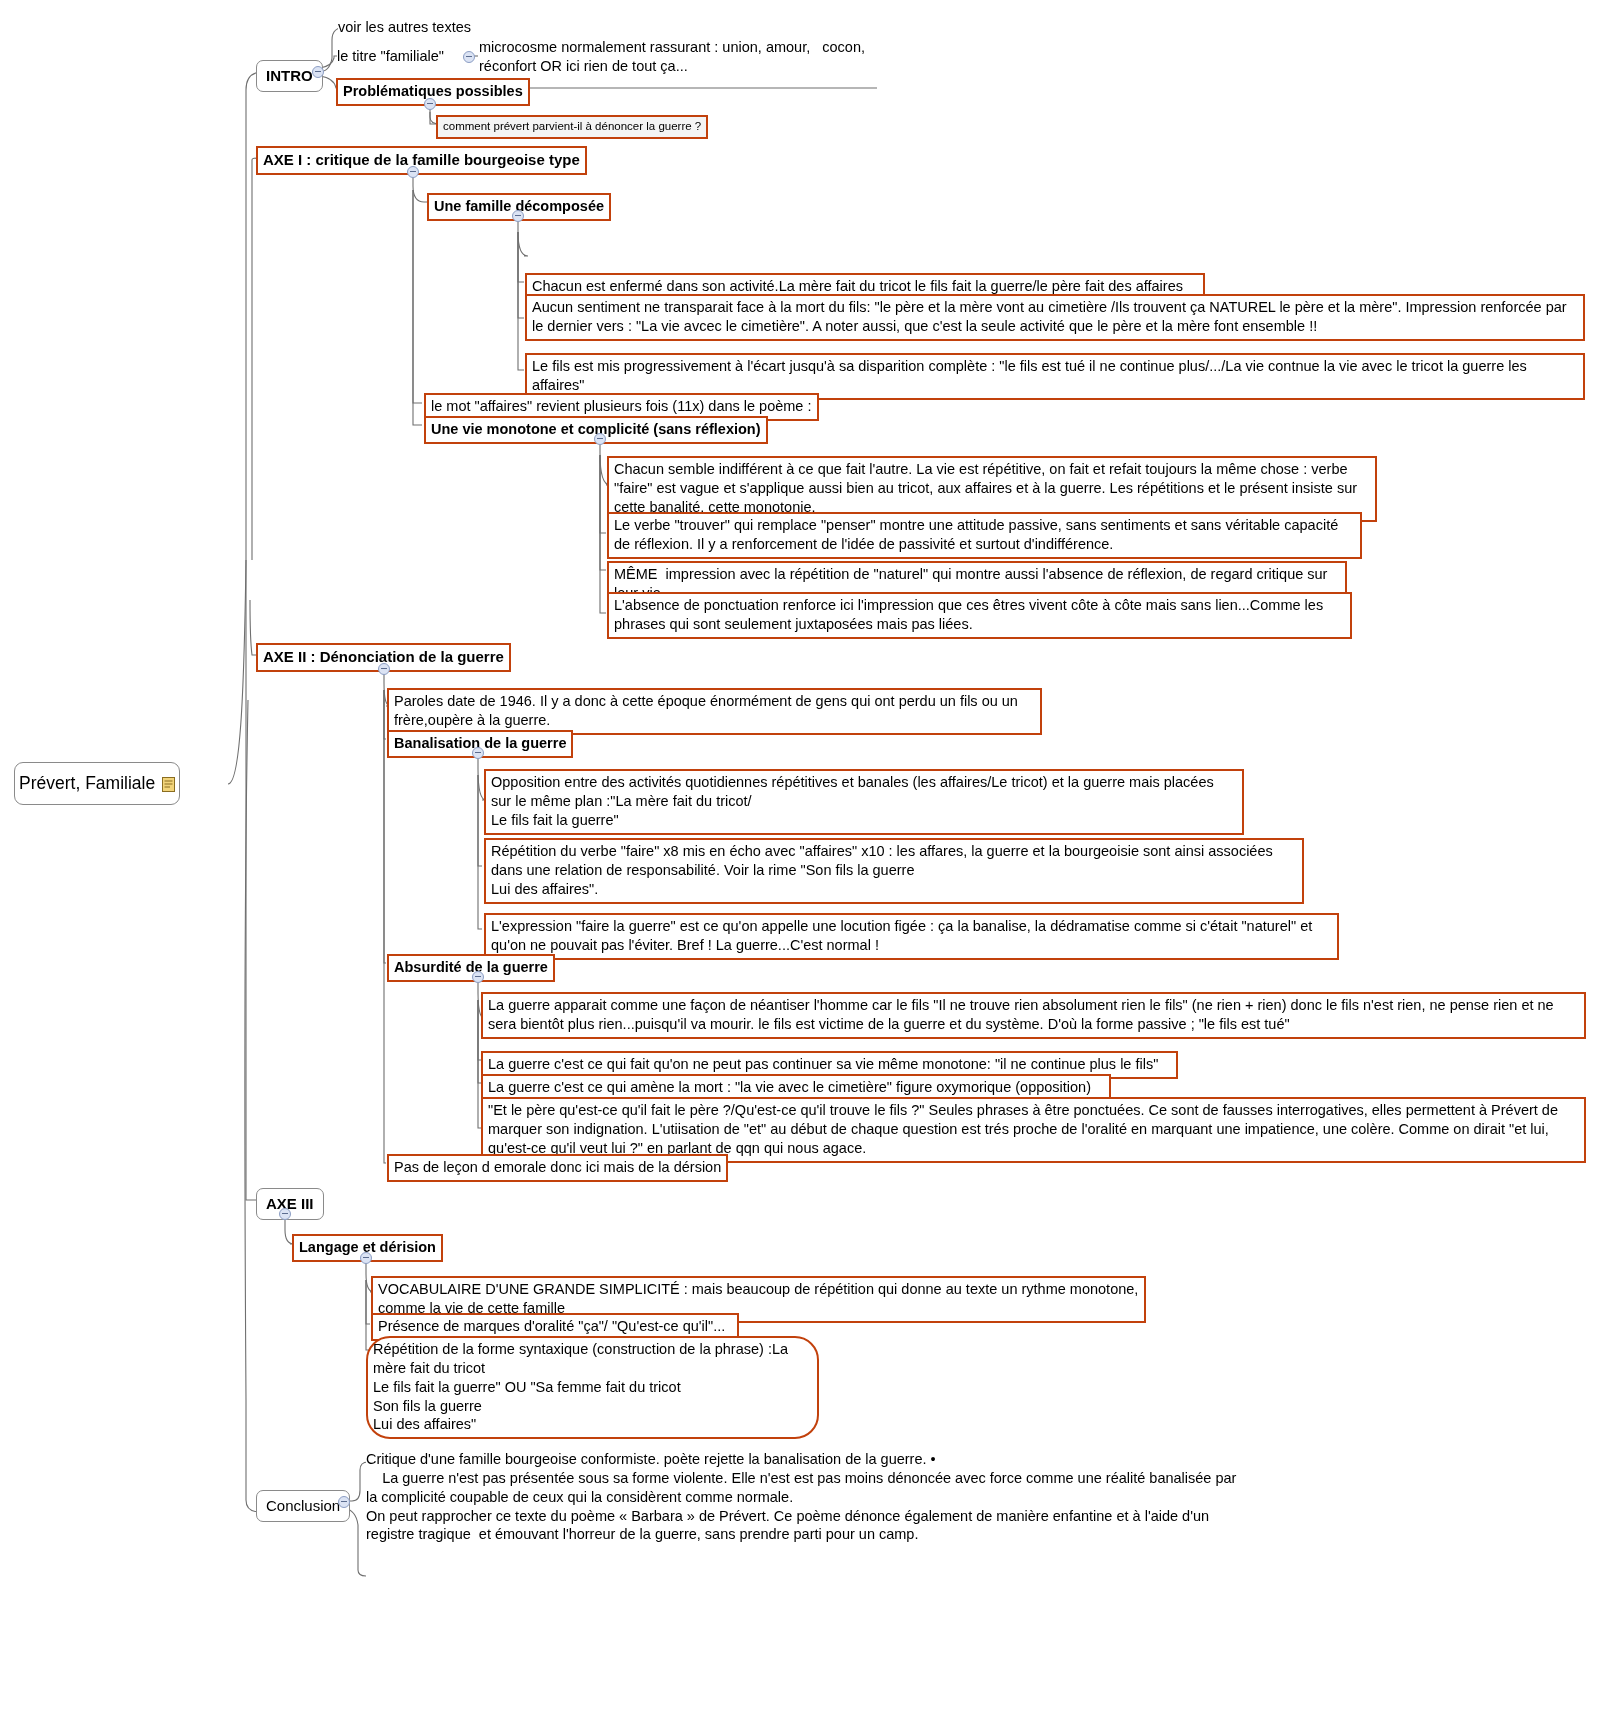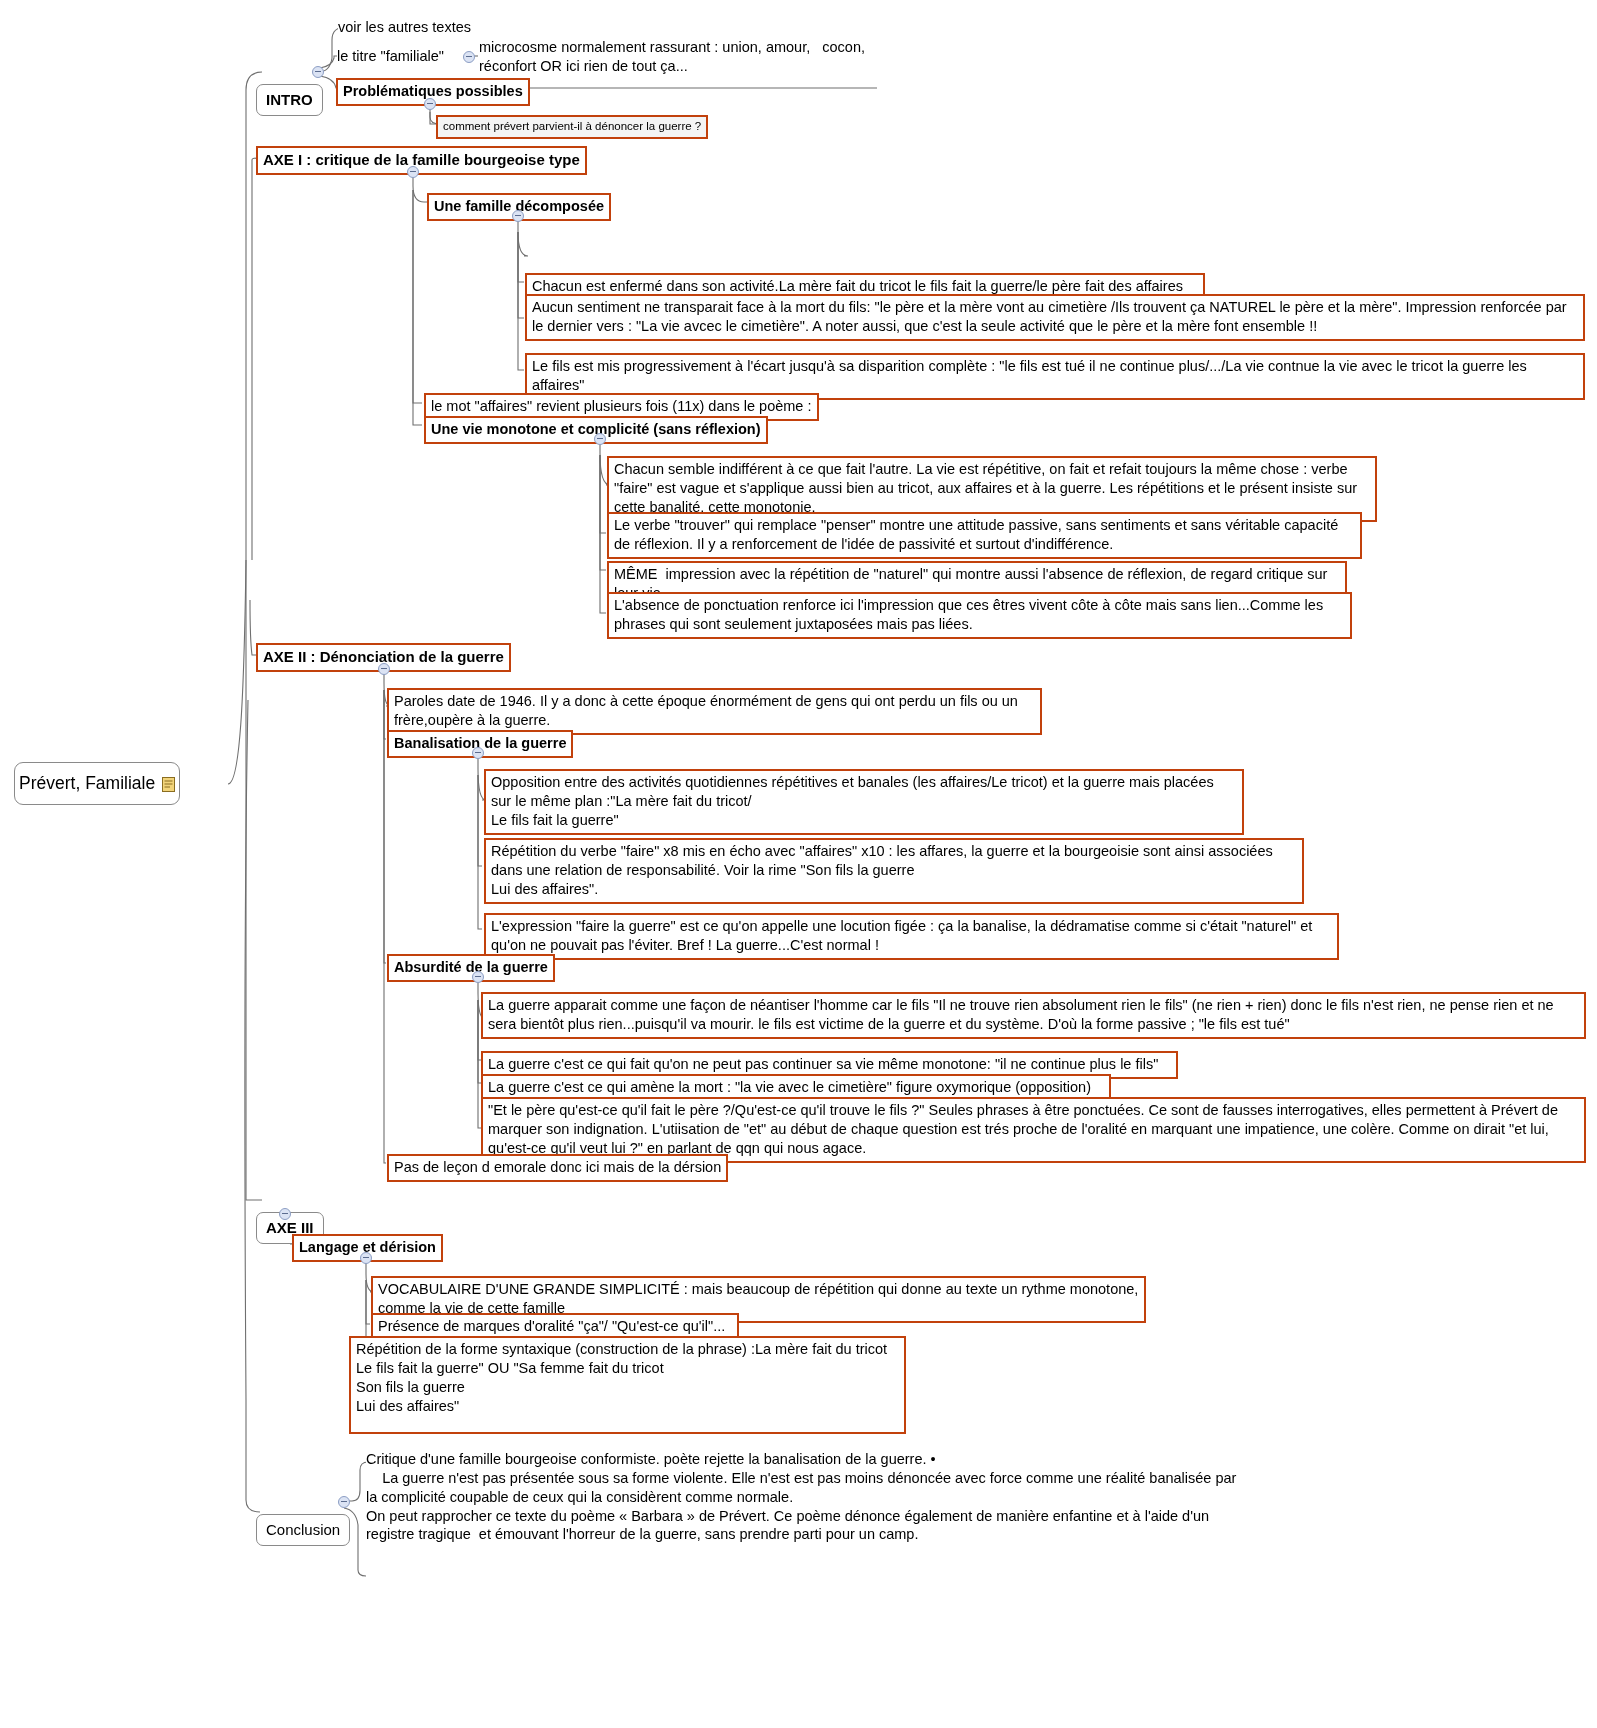--- a/index.html
+++ b/index.html
@@ -61,21 +61,20 @@
     flex:0 0 auto;
   }
 
   
   .rounded{
     border:1px solid #8a8a8a;
     border-radius:7px;
     padding:5px 9px;
     font-size:15px;
     font-weight:bold;
-    margin-top:24px;
   }
 
   
   .handle{
     position:absolute;
     width:12px;height:12px;
     border-radius:50%;
     background:#dbe3f4;
     border:1px solid #8c9ec4;
     box-sizing:border-box;
@@ -224,21 +223,21 @@
   <div class="node boxed" style="left:387px; top:1154px;">Pas de leçon d emorale donc ici mais de la dérsion</div>
 
   <div class="node rounded" style="left:256px; top:1188px;">AXE III</div>
   <div class="handle" style="left:279px; top:1208px;"></div>
 
   <div class="node boxed bold" style="left:292px; top:1234px;">Langage et dérision</div>
   <div class="handle" style="left:360px; top:1252px;"></div>
 
   <div class="node boxed" style="left:371px; top:1276px; width:775px;">VOCABULAIRE D'UNE GRANDE SIMPLICITÉ : mais beaucoup de répétition qui donne au texte un rythme monotone, comme la vie de cette famille</div>
   <div class="node boxed" style="left:371px; top:1313px; width:368px;">Présence de marques d'oralité "ça"/ "Qu'est-ce qu'il"...</div>
-  <div class="node boxed" style="left:349px; top:1336px; width:557px; min-height:98px;">Répétition de la forme syntaxique (construction de la phrase) :La mère fait du tricot
+  <div class="node boxed" style="left:366px; top:1336px; width:453px; min-height:98px;border-radius:24px;">Répétition de la forme syntaxique (construction de la phrase) :La mère fait du tricot
 Le fils fait la guerre" OU "Sa femme fait du tricot
 Son fils la guerre
 Lui des affaires"</div>
 
   <div class="node rounded" style="left:256px; top:1490px; font-weight:normal;">Conclusion</div>
   <div class="handle" style="left:338px; top:1496px;"></div>
 
   <div class="node plain" style="left:366px; top:1450px; width:880px;">Critique d'une famille bourgeoise conformiste. poète rejette la banalisation de la guerre. •
     La guerre n'est pas présentée sous sa forme violente. Elle n'est est pas moins dénoncée avec force comme une réalité banalisée par la complicité coupable de ceux qui la considèrent comme normale.
 On peut rapprocher ce texte du poème « Barbara » de Prévert. Ce poème dénonce également de manière enfantine et à l'aide d'un registre tragique  et émouvant l'horreur de la guerre, sans prendre parti pour un camp.</div>

